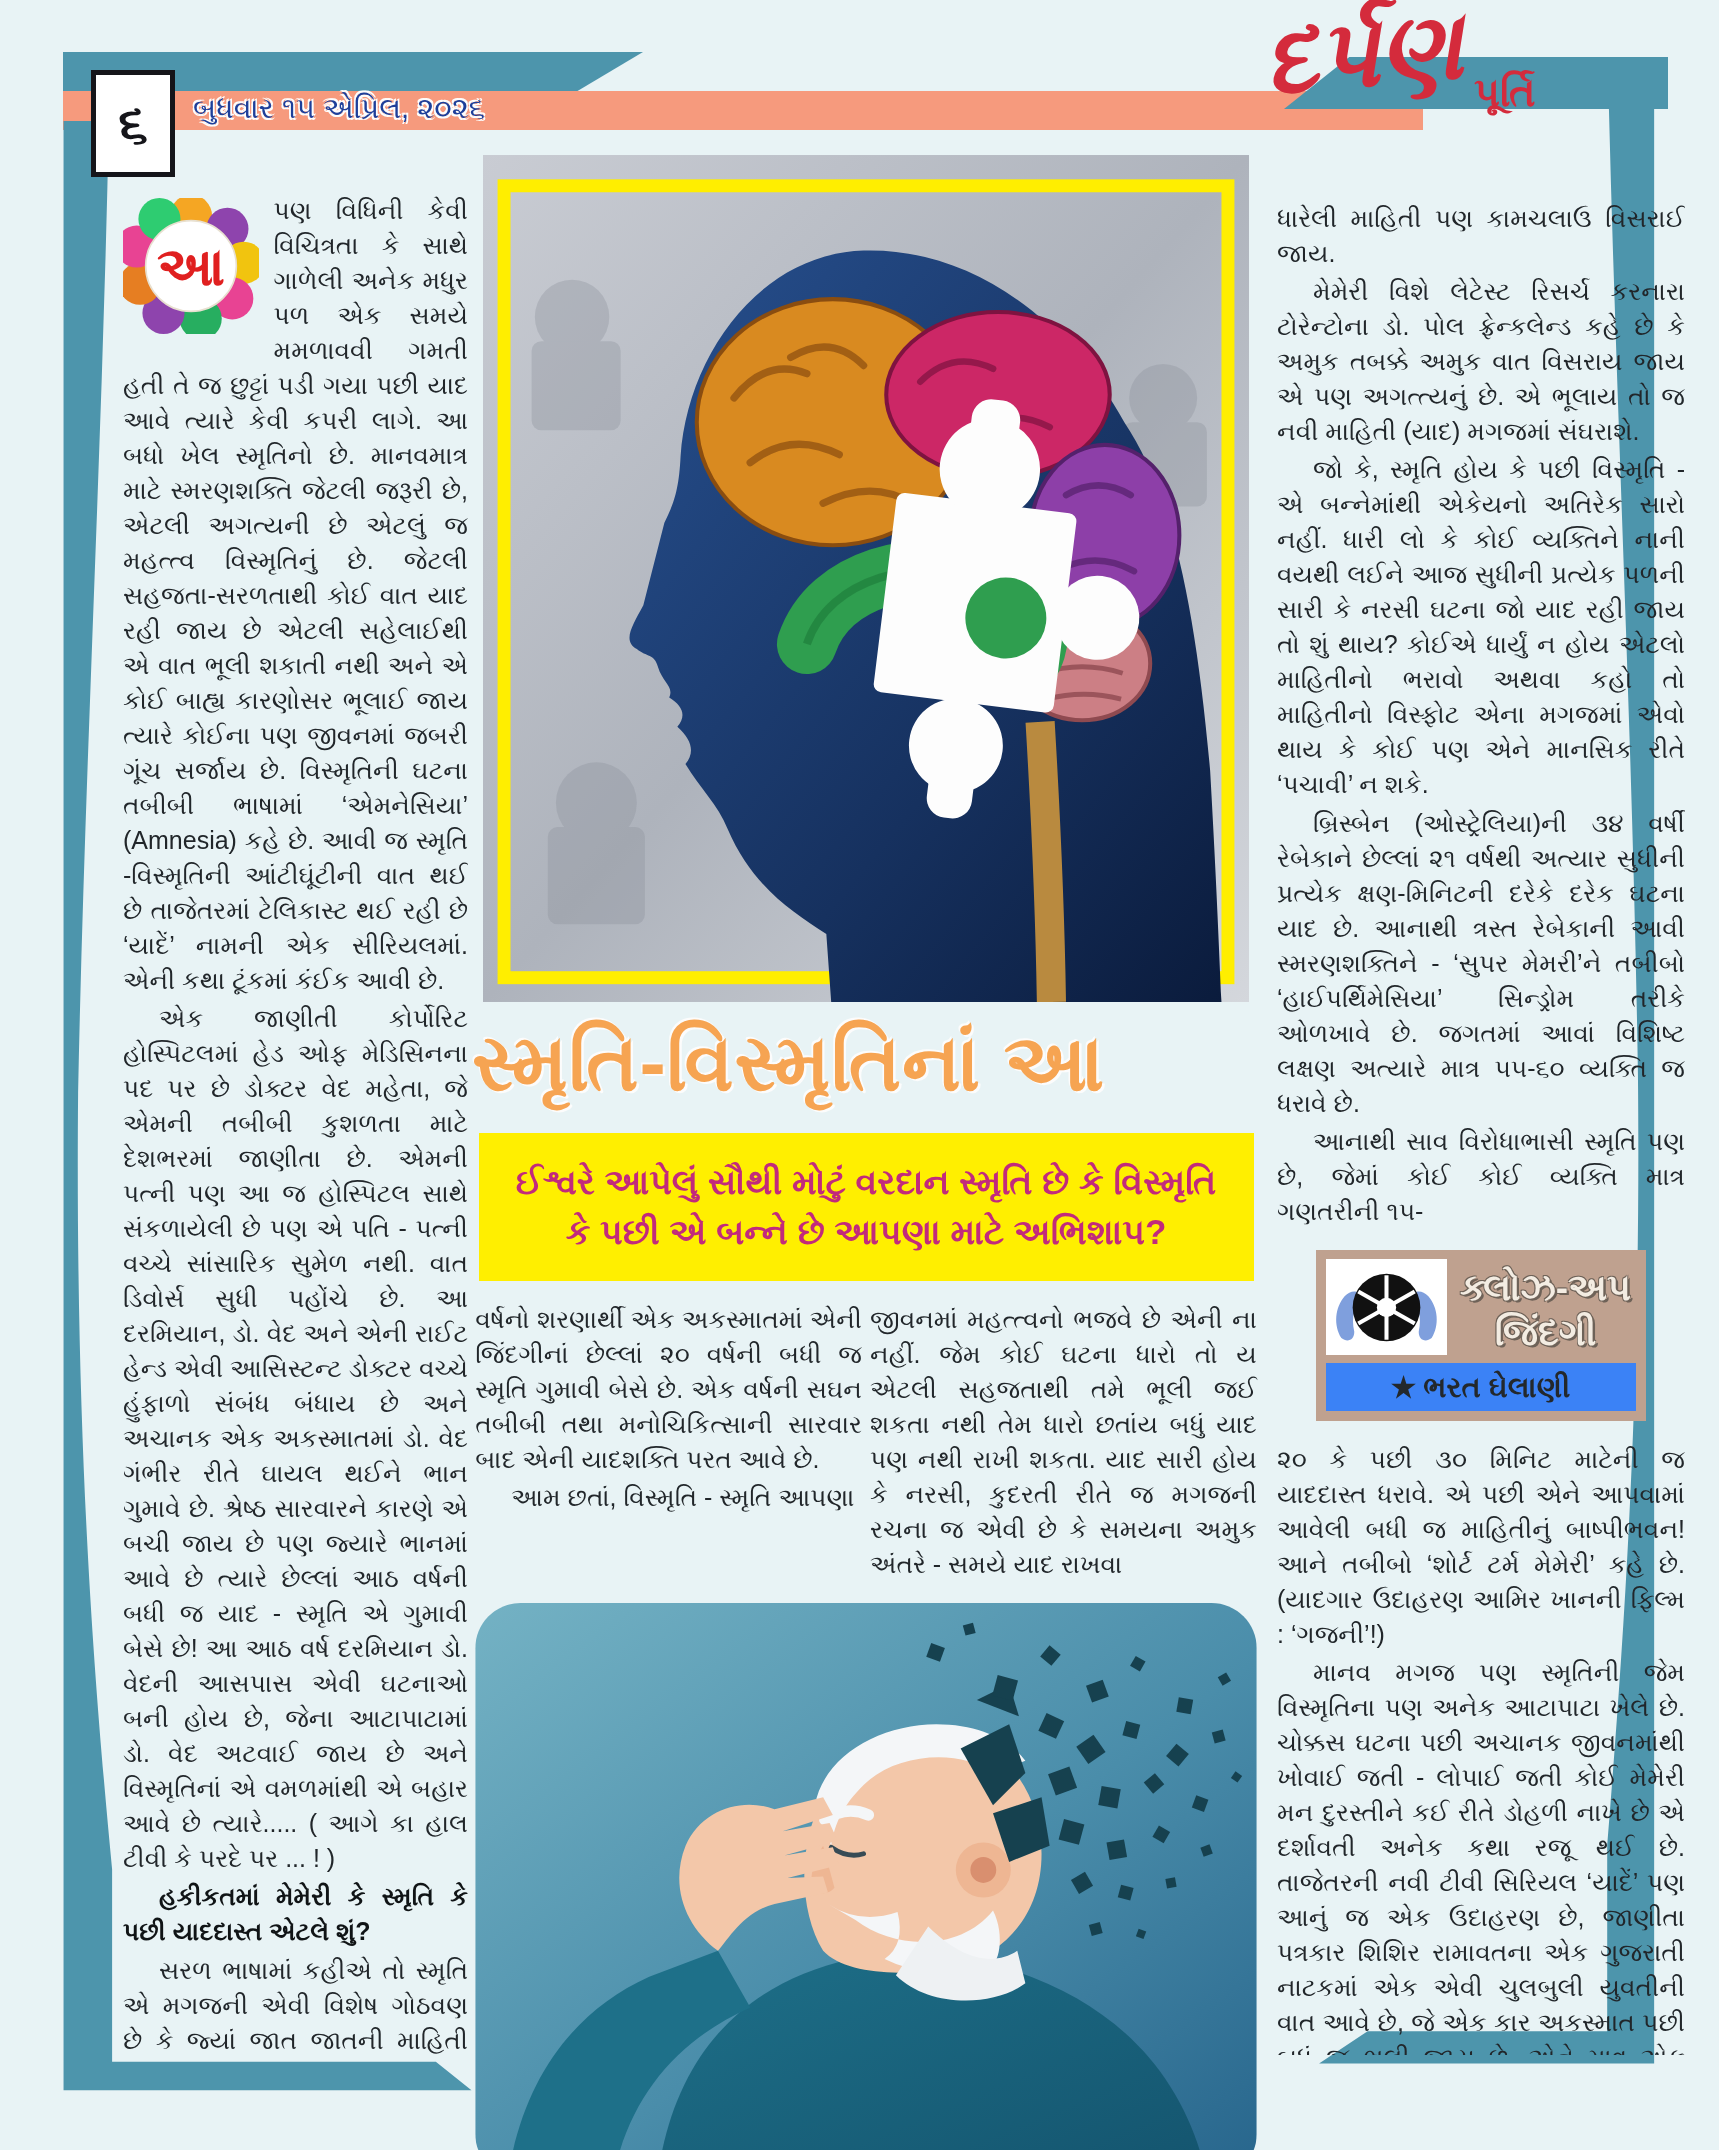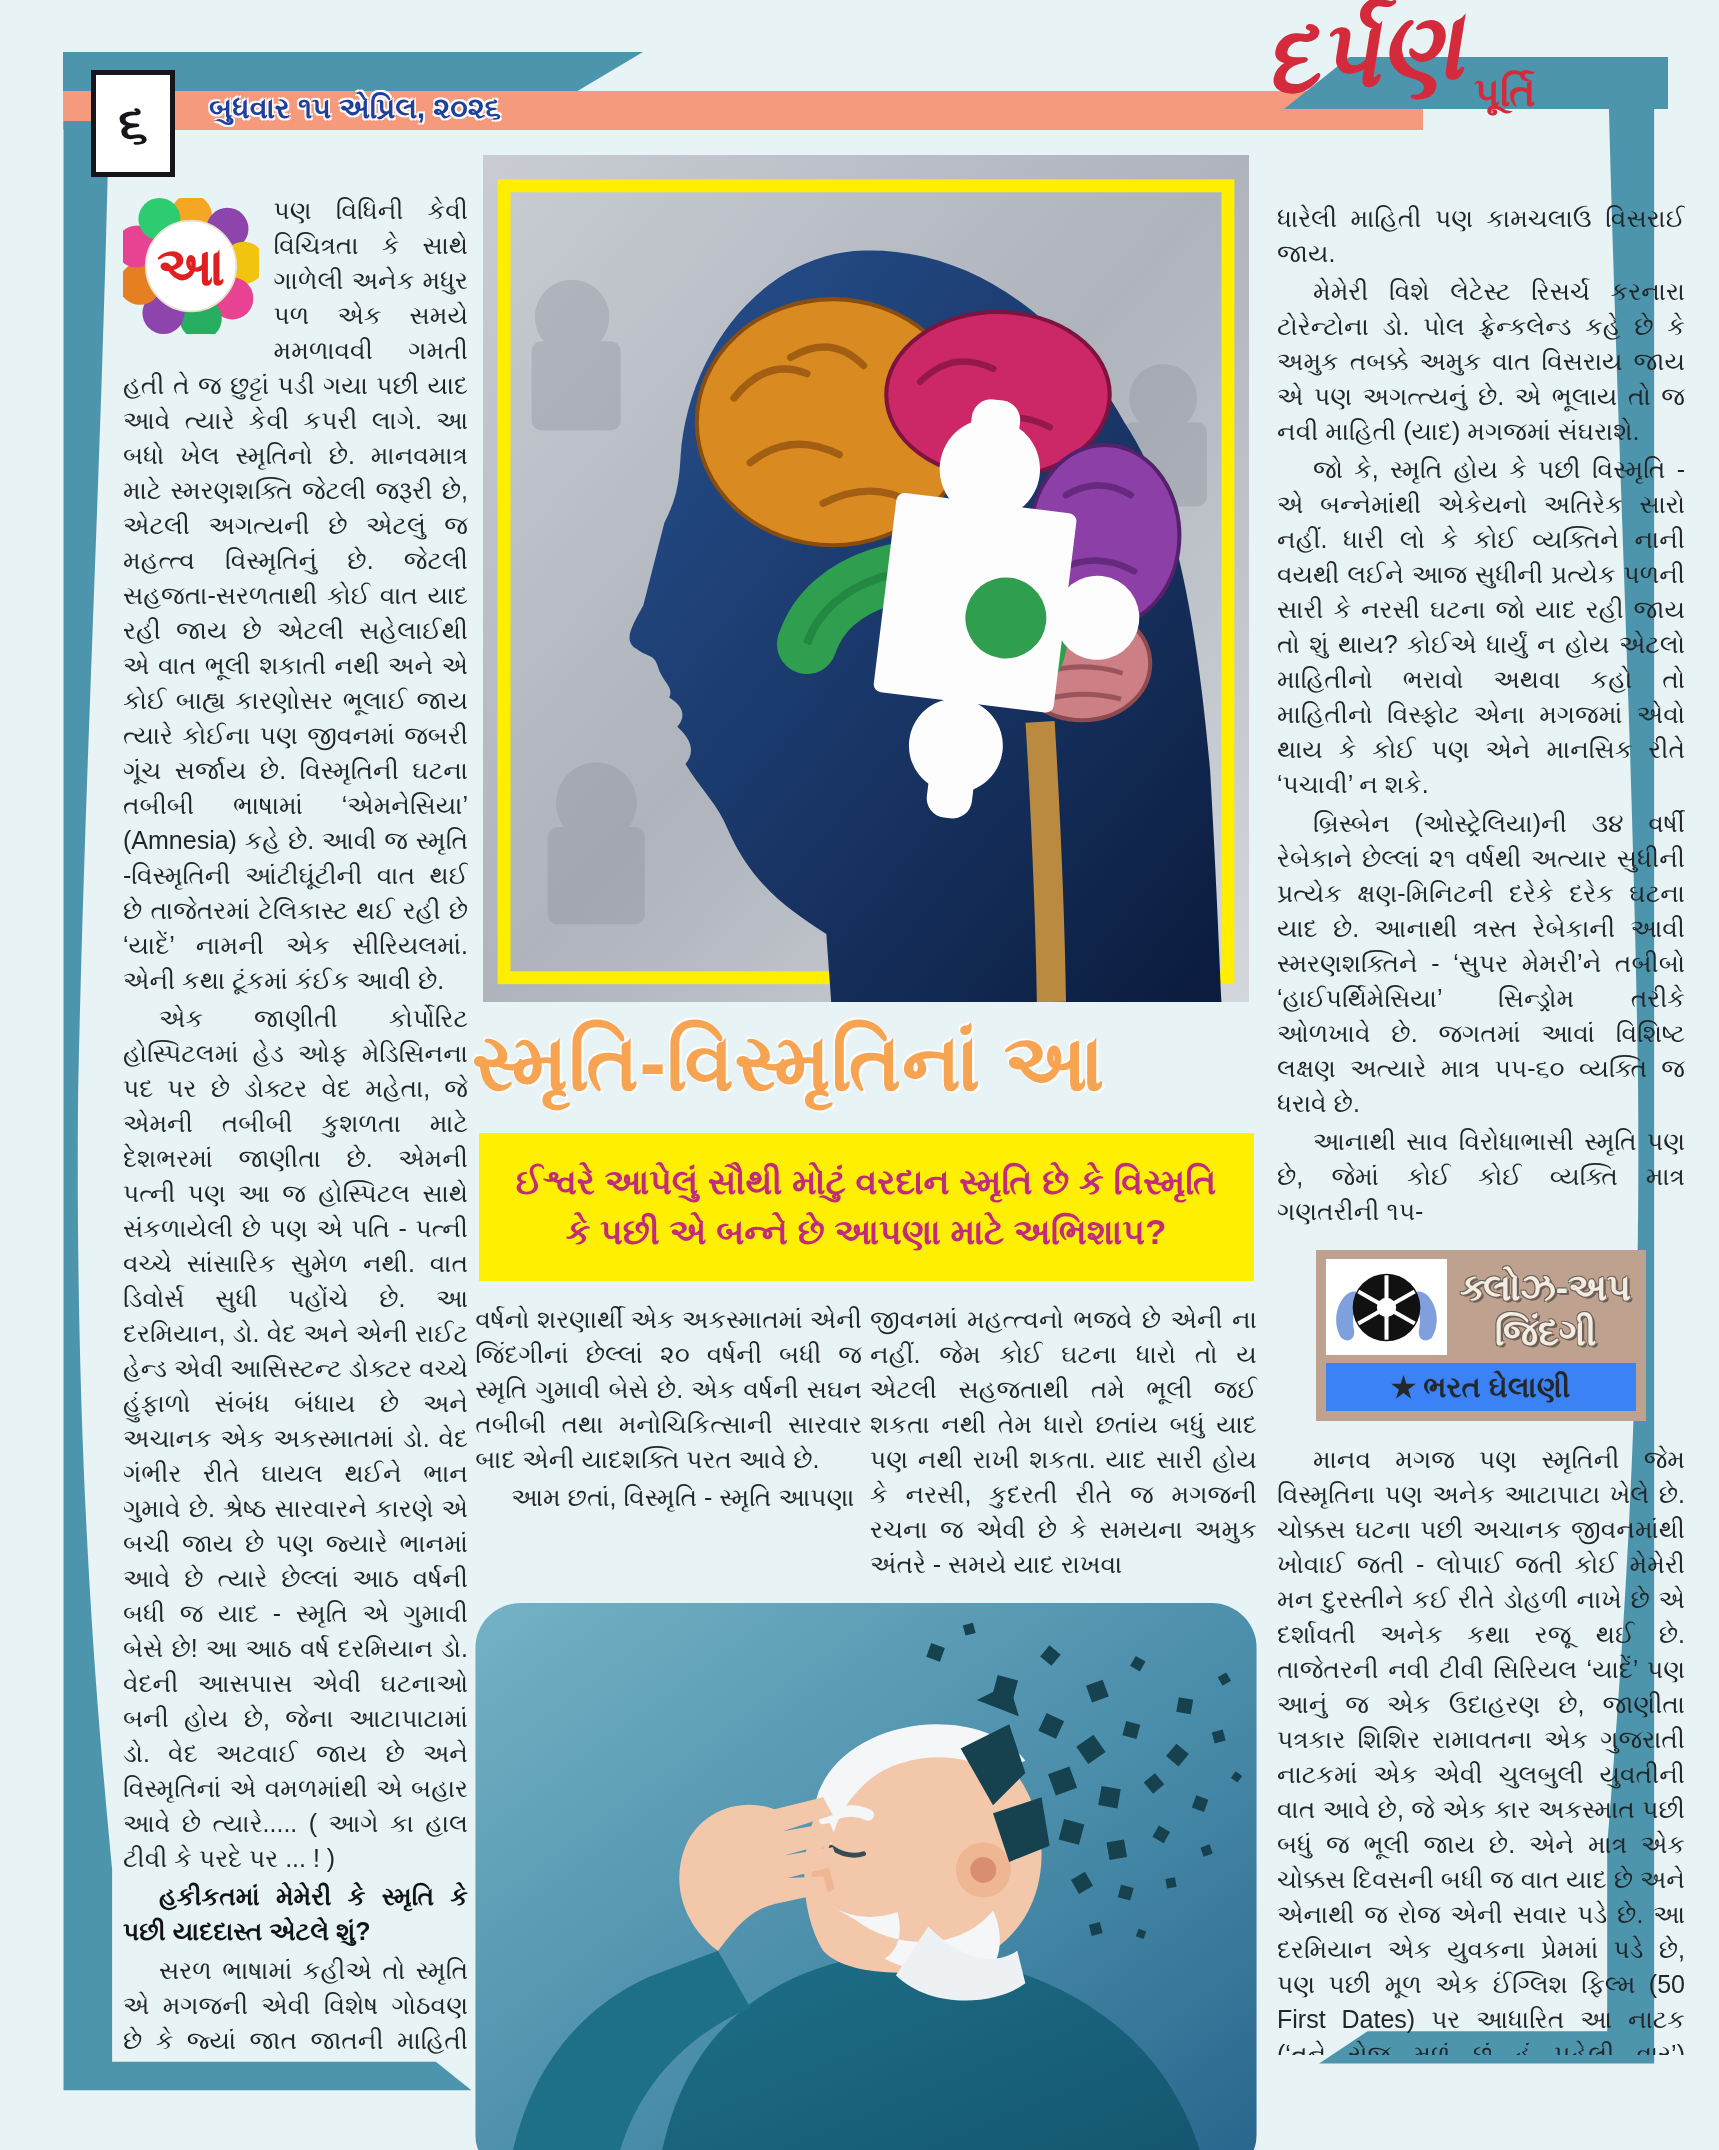--- a/index.html
+++ b/index.html
@@ -13,21 +13,21 @@
   .tri-top-right{left:1284px;top:57px;width:384px;height:52px;background:#4d95ac;
     clip-path:polygon(17% 0,100% 0,100% 100%,0 100%);}
   .salmon-bar{left:63px;top:91px;width:1360px;height:39px;background:#f69a7d;}
 
   .bracket{position:absolute;}
 
   
   .pagenum-box{position:absolute;left:91px;top:70px;width:74px;height:97px;background:#fff;
     border:5.7px solid #15151a;display:flex;align-items:center;justify-content:center;z-index:4;}
   .pagenum-box span{font-size:53px;font-weight:bold;color:#15151a;line-height:1;}
-  .date-txt{position:absolute;left:209px;top:92px;z-index:4;font-size:29px;font-weight:bold;
+  .date-txt{position:absolute;left:193px;top:92px;z-index:4;font-size:29px;font-weight:normal;
     color:#1e3f9a;text-shadow:1.6px 1.6px 0 #fdfdfd,-1.6px -1.6px 0 #fdfdfd,1.6px -1.6px 0 #fdfdfd,-1.6px 1.6px 0 #fdfdfd;}
   .masthead{position:absolute;left:1263px;top:4.9px;z-index:5;}
   .masthead .script{font-family:"DejaVu Serif",serif;font-style:italic;font-weight:bold;
     font-size:96px;color:#d42b3c;display:inline-block;transform:rotate(-5deg);line-height:1;}
   .masthead .suffix{font-size:40px;color:#d42b3c;font-weight:bold;display:inline-block;
     vertical-align:bottom;margin-left:11.3px;transform:translateY(14.6px);}
 
   
   .bodytxt{font-size:25px;line-height:35px;color:#21262a;text-align:justify;}
   .bodytxt p{margin:0 0 3.2px 0;text-indent:36px;}
@@ -298,18 +298,19 @@
           </svg>
         </div>
         <div class="badge-title">
           <div>ક્લોઝ-અપ</div>
           <div>જિંદગી</div>
         </div>
       </div>
       <div class="badge-author">★ ભરત ઘેલાણી</div>
     </div>
 
+    <p class="noindent">૨૦ કે પછી ૩૦ મિનિટ માટેની જ યાદદાસ્ત ધરાવે. એ પછી એને આપવામાં આવેલી બધી જ માહિતીનું બાષ્પીભવન! આને તબીબો ‘શોર્ટ ટર્મ મેમેરી’ કહે છે. (યાદગાર ઉદાહરણ આમિર ખાનની ફિલ્મ : ‘ગજની’!)</p>
     <p>માનવ મગજ પણ સ્મૃતિની જેમ વિસ્મૃતિના પણ અનેક આટાપાટા ખેલે છે. ચોક્કસ ઘટના પછી અચાનક જીવનમાંથી ખોવાઈ જતી - લોપાઈ જતી કોઈ મેમેરી મન દુરસ્તીને કઈ રીતે ડોહળી નાખે છે એ દર્શાવતી અનેક કથા રજૂ થઈ છે. તાજેતરની નવી ટીવી સિરિયલ ‘યાદેં’ પણ આનું જ એક ઉદાહરણ છે, જાણીતા પત્રકાર શિશિર રામાવતના એક ગુજરાતી નાટકમાં એક એવી ચુલબુલી યુવતીની વાત આવે છે, જે એક કાર અકસ્માત પછી બધું જ ભૂલી જાય છે. એને માત્ર એક ચોક્કસ દિવસની બધી જ વાત યાદ છે અને એનાથી જ રોજ એની સવાર પડે છે. આ દરમિયાન એક યુવકના પ્રેમમાં પડે છે, પણ પછી મૂળ એક ઈંગ્લિશ ફિલ્મ (50 First Dates) પર આધારિત આ નાટક (‘તને રોજ મળું છું હું પહેલી વાર’) વિસ્મૃતિની વિસંગતિઓને સરસ રીતે રજૂ કરે છે.</p>
 
   </div>
 
 </div>
 
 
 </body></html>

